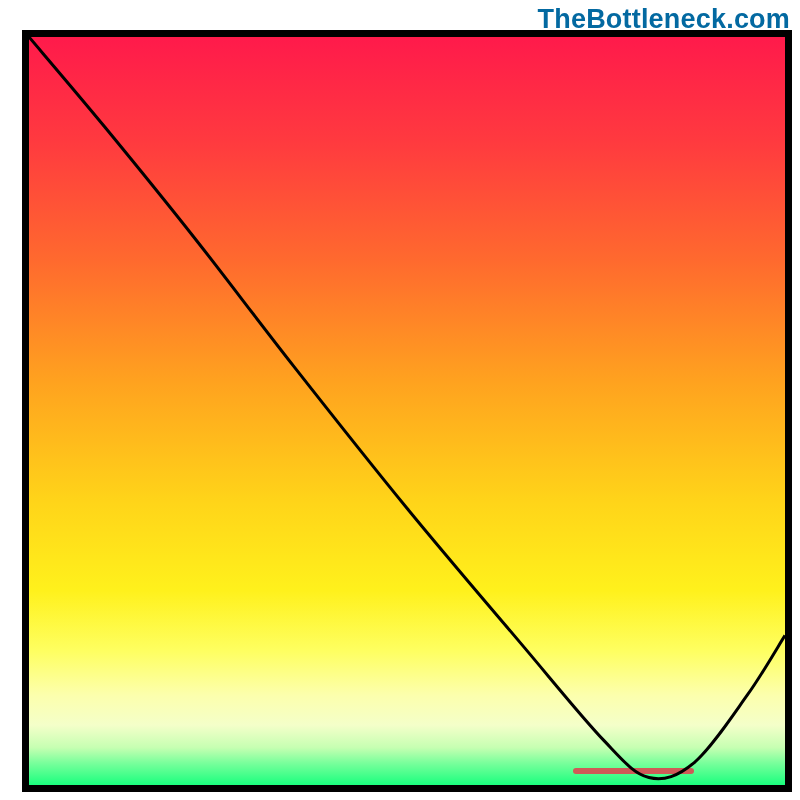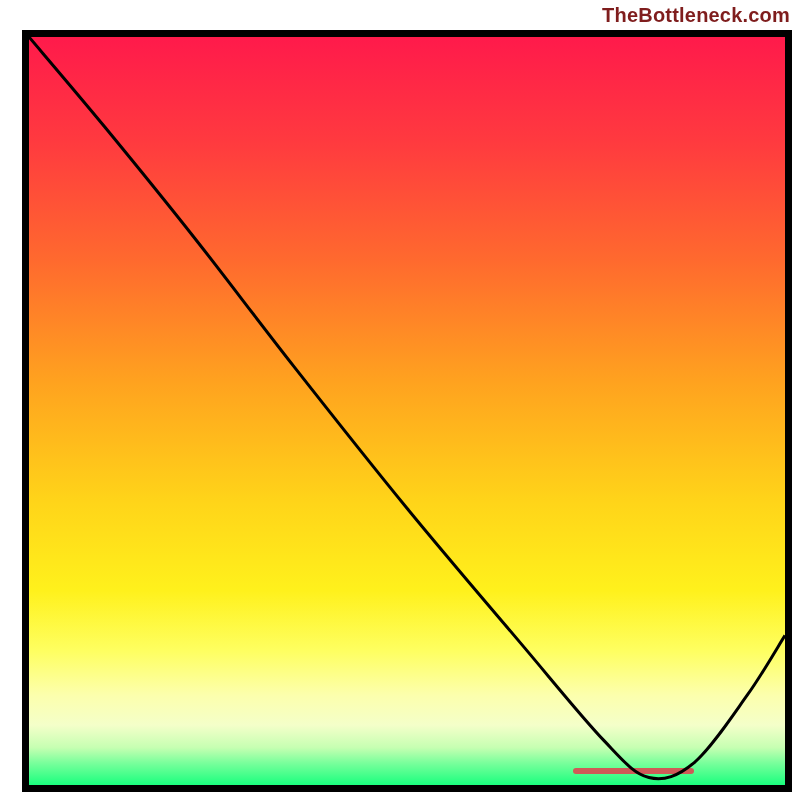--- a/index.html
+++ b/index.html
@@ -13,23 +13,23 @@
   }
   .stage {
     position: relative;
     width: 800px;
     height: 800px;
   }
   .watermark {
     position: absolute;
     top: 4px;
     right: 10px;
-    font-size: 20px;
+    font-size: 27px;
     font-weight: 600;
-    color: #7f1d1d;
+    color: #0369a1;
     letter-spacing: 0.2px;
     user-select: none;
   }
   
   .frame {
     position: absolute;
     left: 22px;
     top: 30px;
     width: 756px;   
     height: 748px;  

